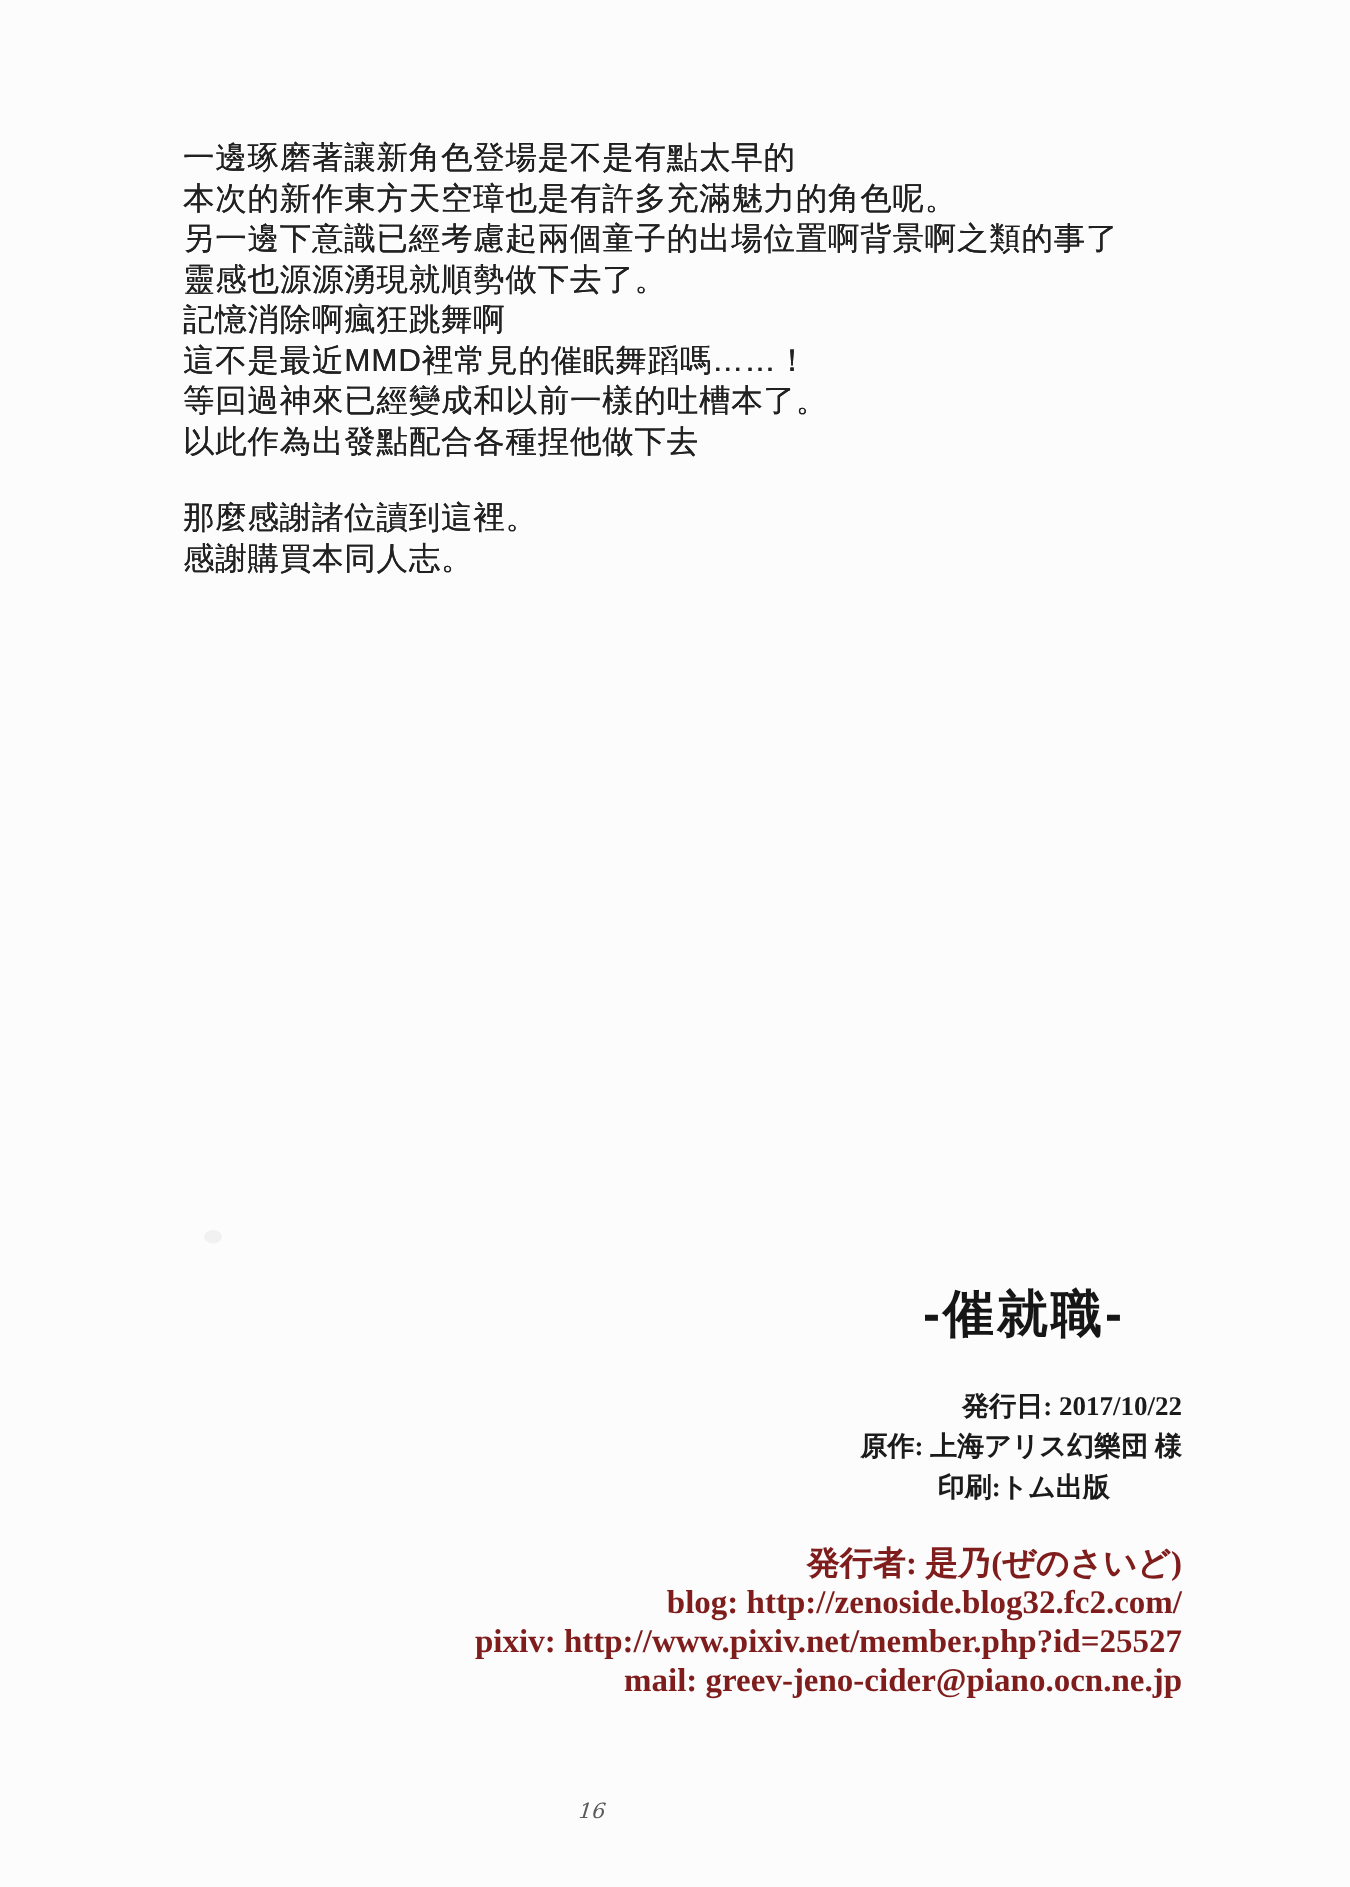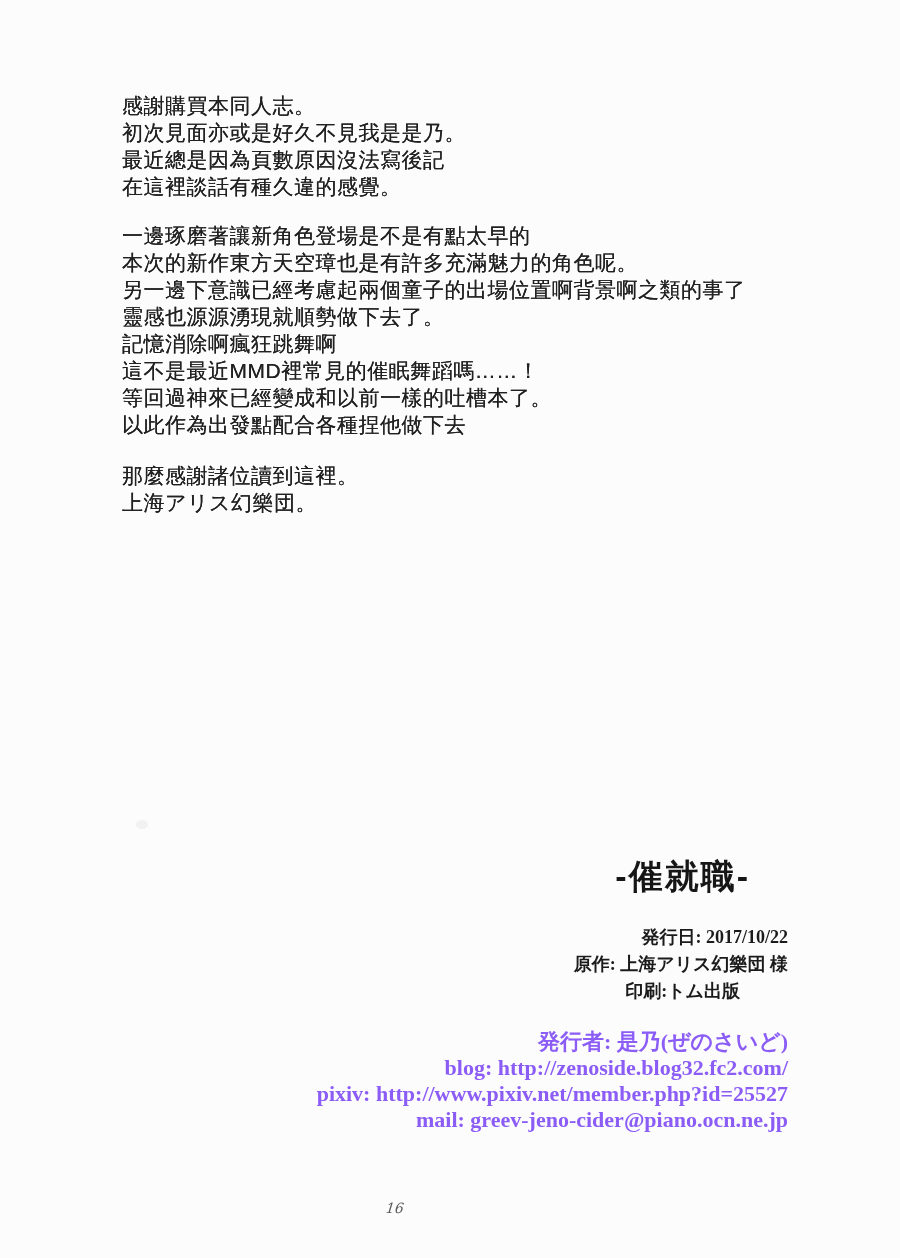--- a/index.html
+++ b/index.html
@@ -56,21 +56,21 @@
     line-height: 27px;
     color: #1b1b1b;
   }
   .pub-info .shift-left { transform: translateX(-48px); }
   .contact {
     margin-top: 24px;
     font-family: "Liberation Serif", serif;
     font-weight: bold;
     font-size: 22px;
     line-height: 26px;
-    color: #8b5cf6;
+    color: #7f1d1d;
   }
   
   .smudge {
     position: absolute;
     left: 136px;
     top: 820px;
     width: 12px;
     height: 9px;
     border-radius: 50%;
     background: rgba(0,0,0,0.045);
@@ -89,38 +89,32 @@
   }
   .pagenum span { display: inline-block; transform: translateX(-55px) skewX(-6deg); }
 </style>
 </head>
 <body>
 
 <div class="sheet">
 
   <div class="afterword">
     <div class="para">
-      <div class="line">感謝購買本同人志。</div>
-      <div class="line">初次見面亦或是好久不見我是是乃。</div>
-      <div class="line">最近總是因為頁數原因沒法寫後記</div>
-      <div class="line">在這裡談話有種久違的感覺。</div>
-    </div>
-    <div class="para">
       <div class="line">一邊琢磨著讓新角色登場是不是有點太早的</div>
       <div class="line">本次的新作東方天空璋也是有許多充滿魅力的角色呢。</div>
       <div class="line">另一邊下意識已經考慮起兩個童子的出場位置啊背景啊之類的事了</div>
       <div class="line">靈感也源源湧現就順勢做下去了。</div>
       <div class="line">記憶消除啊瘋狂跳舞啊</div>
       <div class="line">這不是最近MMD裡常見的催眠舞蹈嗎……！</div>
       <div class="line">等回過神來已經變成和以前一樣的吐槽本了。</div>
       <div class="line">以此作為出發點配合各種捏他做下去</div>
     </div>
     <div class="para">
       <div class="line">那麼感謝諸位讀到這裡。</div>
-      <div class="line">上海アリス幻樂団。</div>
+      <div class="line">感謝購買本同人志。</div>
     </div>
   </div>
 
   <div class="smudge"></div>
 
   <div class="colophon">
     <div class="doujin-title">-催就職-</div>
     <div class="pub-info">
       <div>発行日: 2017/10/22</div>
       <div>原作: 上海アリス幻樂団 様</div>

